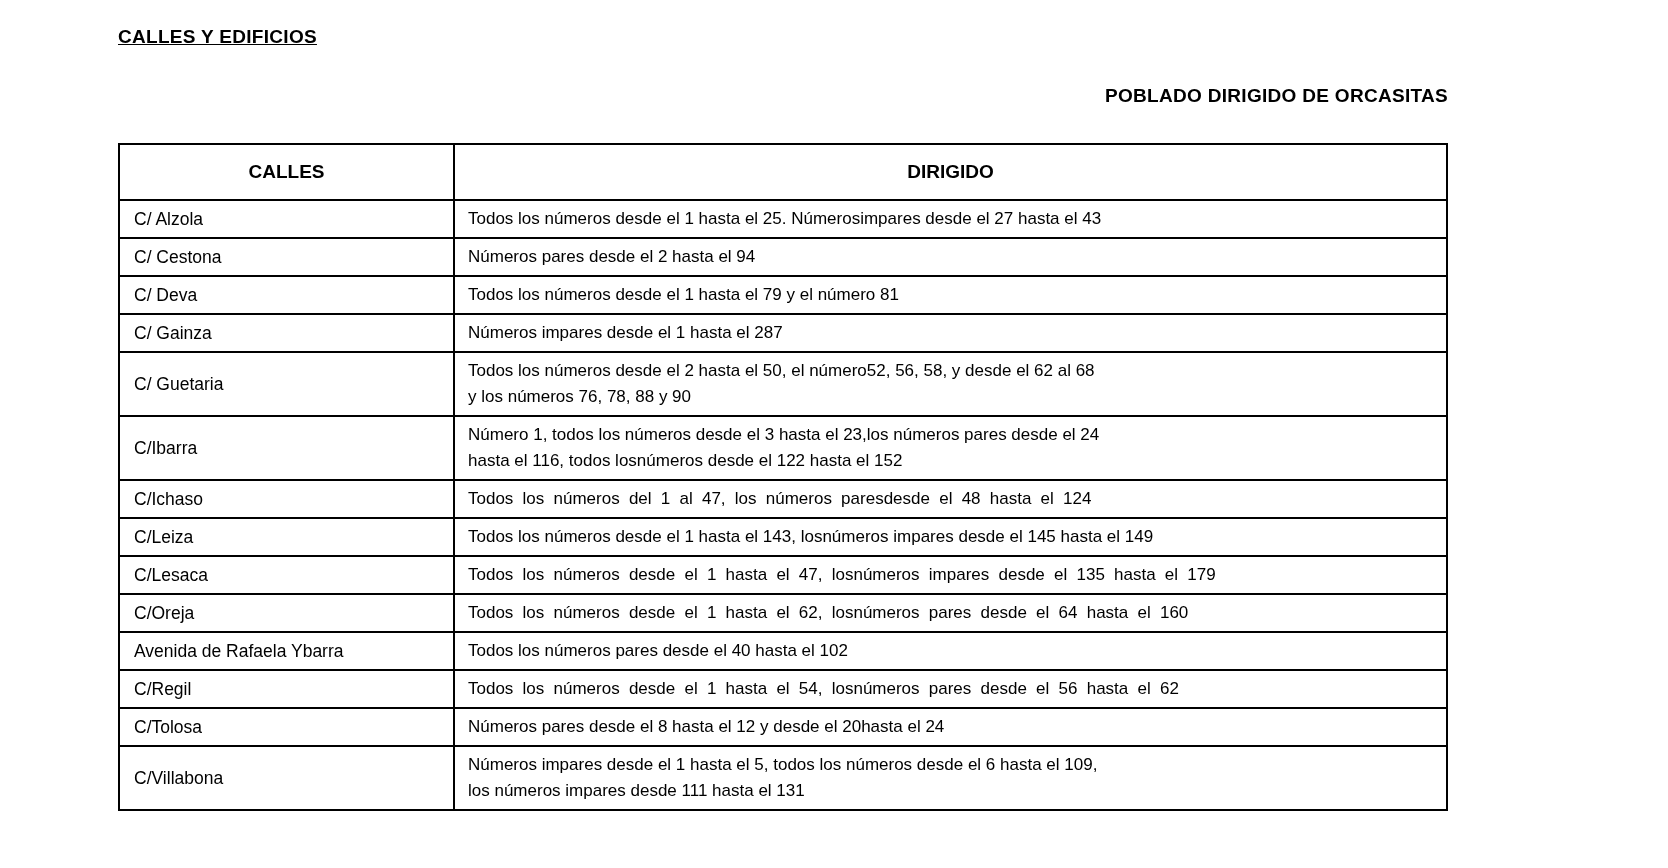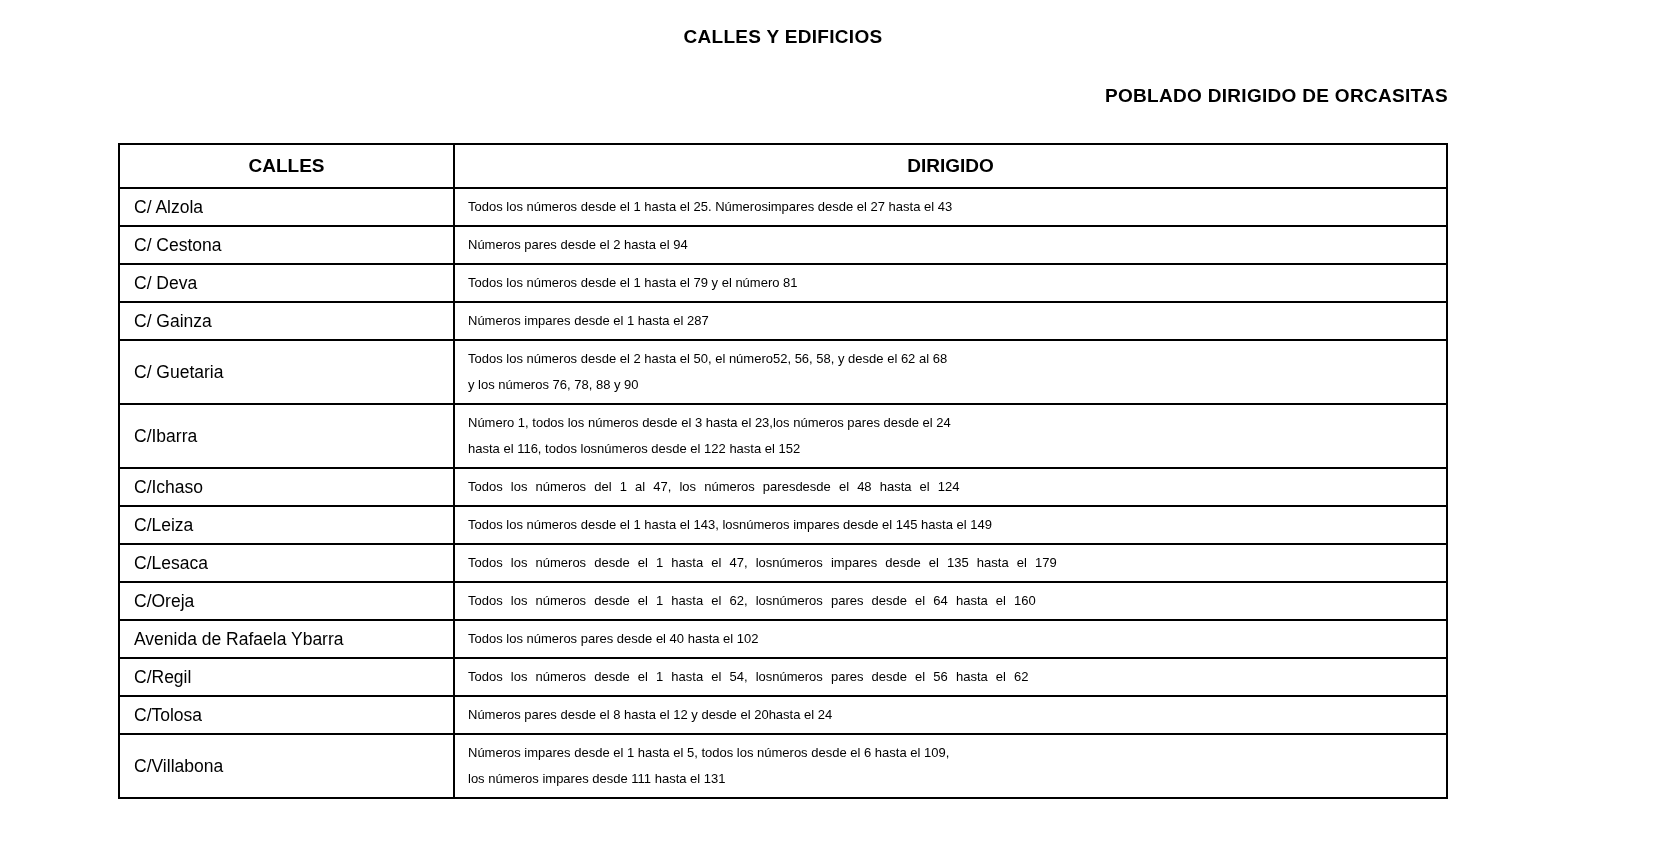--- a/index.html
+++ b/index.html
@@ -14,26 +14,27 @@
     height: 868px;
     background: #ffffff;
     box-sizing: border-box;
     padding-top: 24px;
   }
   .doc-block {
     width: 1330px;
     margin-left: 118px;
   }
   .title {
-    text-align: center;
+    text-align: left;
     font-weight: bold;
     font-size: 19px;
     letter-spacing: 0.3px;
     margin: 0;
     padding-top: 2px;
+    text-decoration: underline;
   }
   .subtitle {
     text-align: right;
     font-weight: bold;
     font-size: 19px;
     letter-spacing: 0.3px;
     margin: 0;
     padding-top: 37px;
   }
   table.streets {
@@ -46,35 +47,35 @@
   table.streets th,
   table.streets td {
     border: 2px solid #000;
     vertical-align: middle;
     box-sizing: border-box;
   }
   table.streets th {
     font-size: 19px;
     font-weight: bold;
     text-align: center;
-    padding: 10px 8px;
+    padding: 16px 8px;
     height: 37px;
   }
   th.col-calles { width: 335px; }
   td.calle {
     width: 335px;
     font-size: 17.5px;
     padding: 5px 14px;
     line-height: 26px;
     white-space: nowrap;
     overflow: hidden;
     margin-left: 40px;
   }
   td.edificios {
-    font-size: 13px;
+    font-size: 17px;
     padding: 5px 13px;
     line-height: 26px;
     white-space: pre-line;
   }
   
   tbody tr:nth-child(7)  td.edificios,
   tbody tr:nth-child(9)  td.edificios,
   tbody tr:nth-child(10) td.edificios,
   tbody tr:nth-child(12) td.edificios {
     word-spacing: 4.5px;

